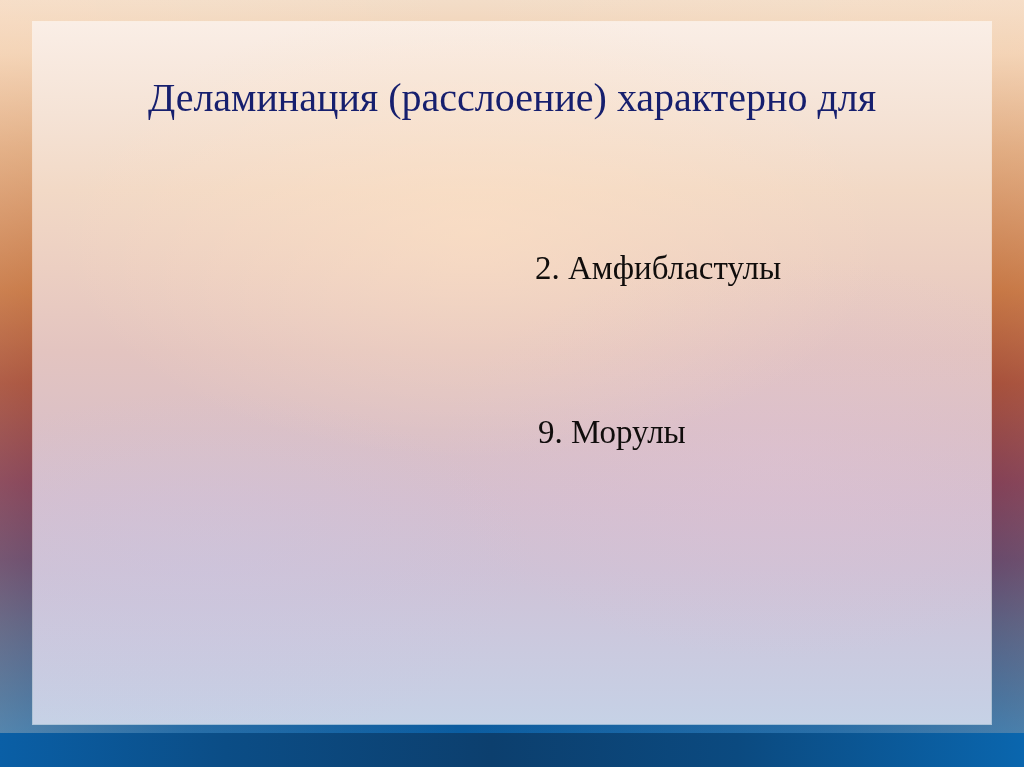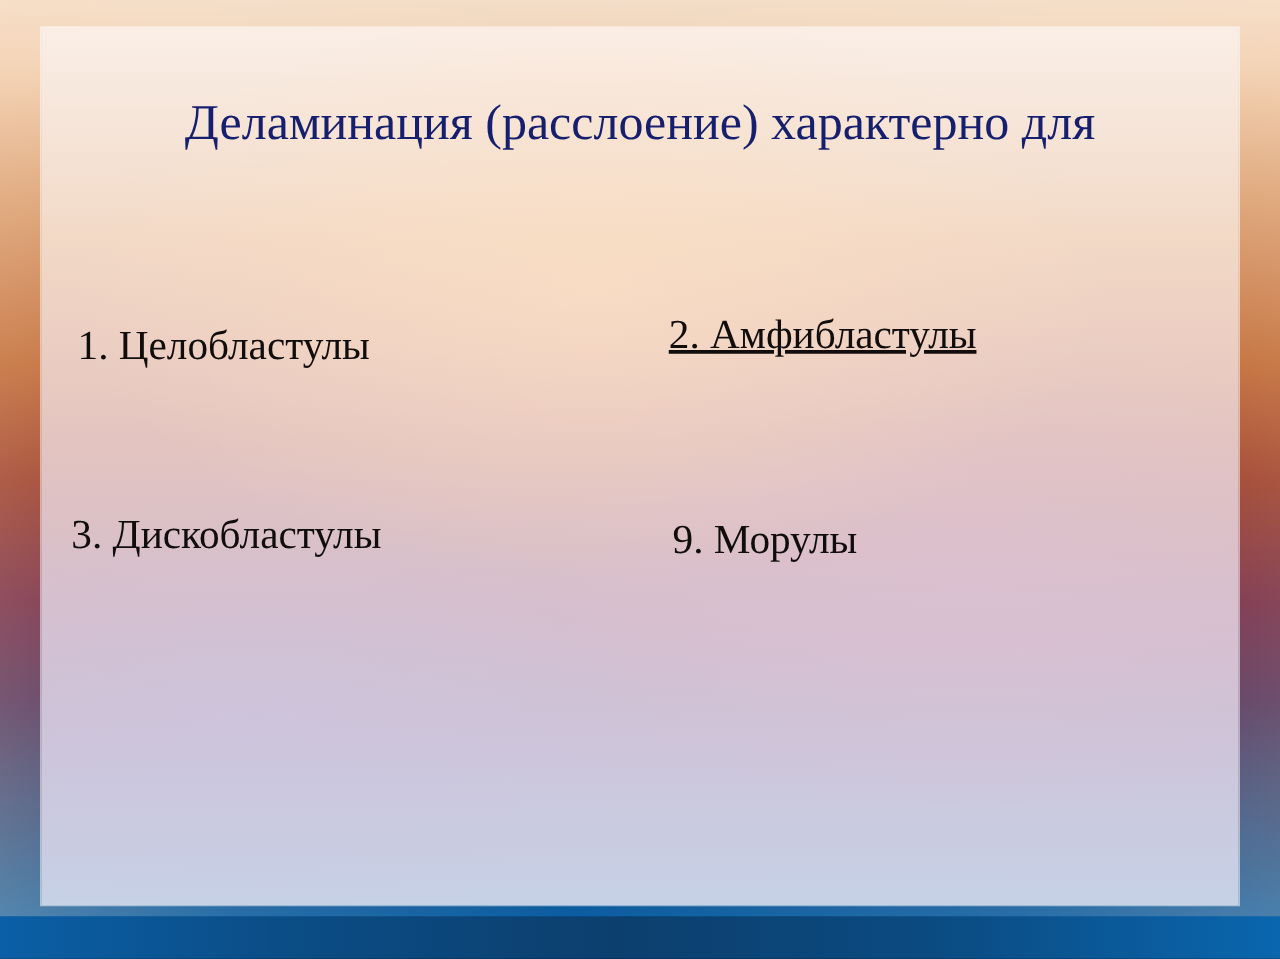--- a/index.html
+++ b/index.html
@@ -124,38 +124,36 @@
   .option {
     position: absolute;
     font-family: "Liberation Serif", "DejaVu Serif", serif;
     font-size: 33px;
     line-height: 1.15;
     color: #100d0c;
     white-space: nowrap;
   }
 
   .option-1 { left: 29px;  top: 237px; }
-  .option-2 { left: 502px; top: 228px; text-decoration: underline; }
+  .option-2 { left: 502px; top: 228px; }
   .option-3 { left: 24px;  top: 388px; }
   .option-4 { left: 505px; top: 392px; }
 </style>
 </head>
 <body>
 
 <div id="slide">
 
   <div class="content-panel">
     <div class="panel-bloom"></div>
 
     <div class="slide-title">Деламинация (расслоение) характерно для</div>
 
     <div class="options">
-      <div class="option option-1">1. Целобластулы</div>
 
       <div class="option option-2">2. Амфибластулы</div>
 
-      <div class="option option-3">3. Дискобластулы</div>
 
       <div class="option option-4">9. Морулы</div>
     </div>
   </div>
 
 </div>
 
 </body></html>

